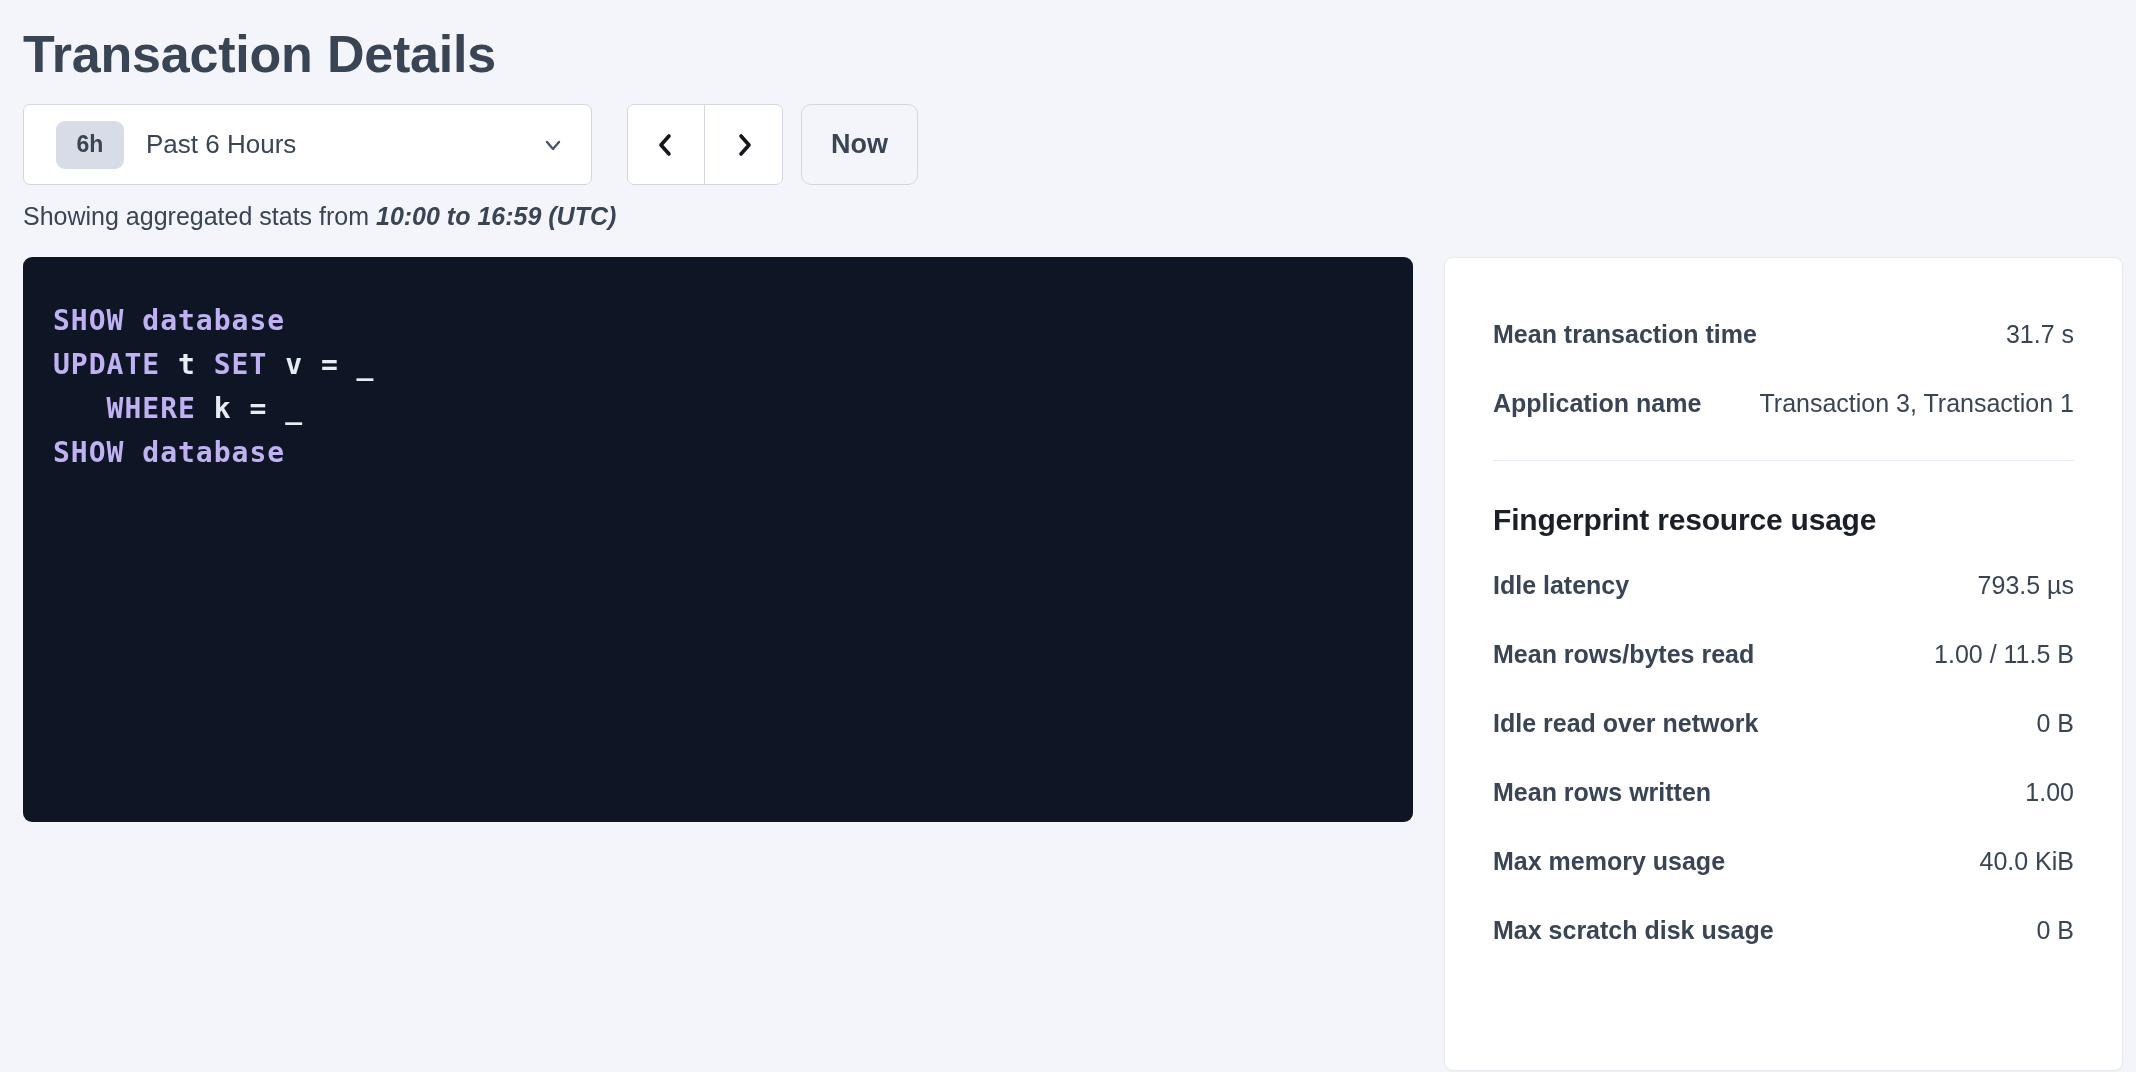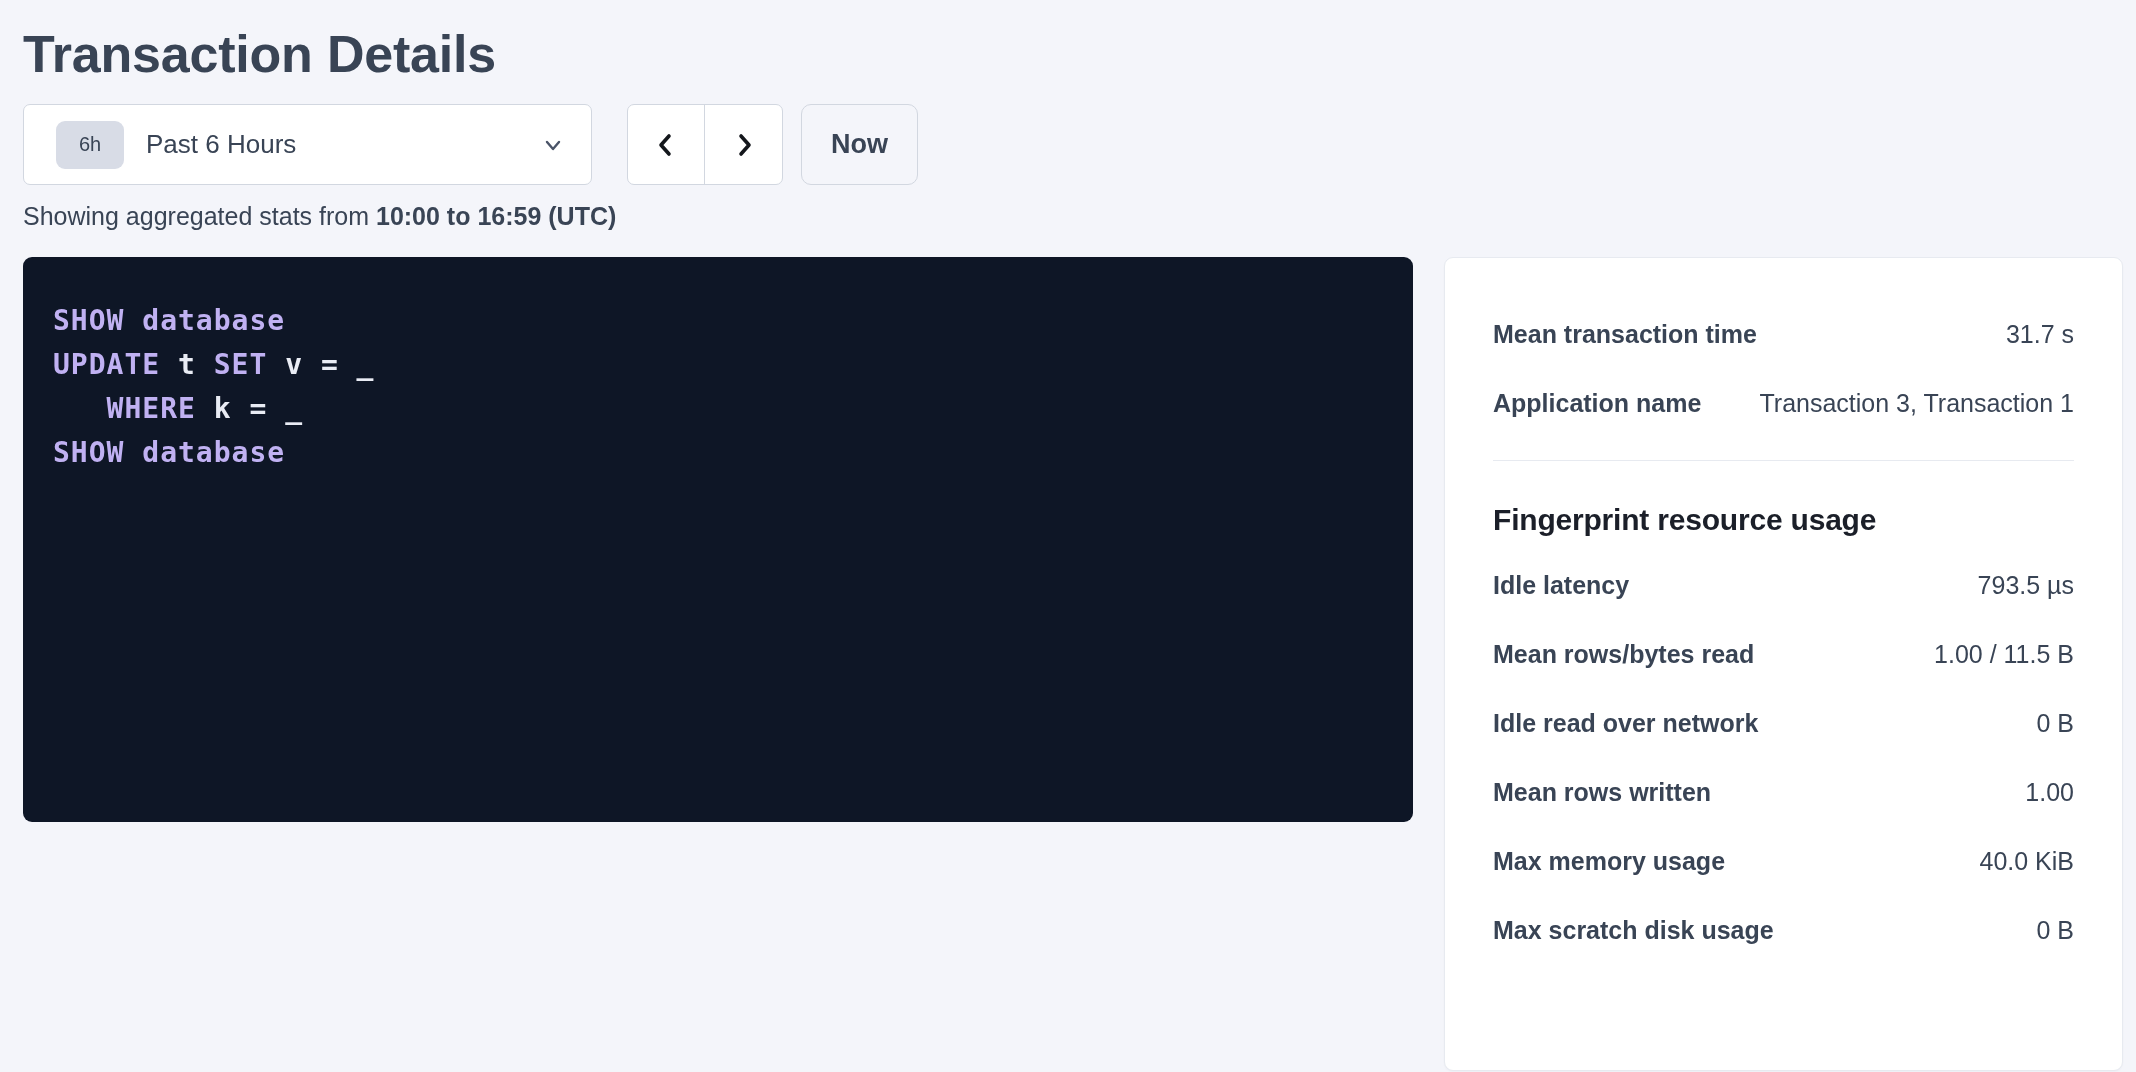--- a/index.html
+++ b/index.html
@@ -21,21 +21,21 @@
   .toolbar{display:flex;align-items:stretch;margin-top:20px;height:81px;}
   .dropdown{
     width:569px;height:81px;background:var(--card-bg);
     border:1px solid var(--control-border);border-radius:7px;
     display:flex;align-items:center;padding:0 26px 0 32px;cursor:pointer;
     font-family:inherit;color:var(--text-primary);
   }
   .badge{
     width:68px;height:48px;background:var(--badge-bg);border-radius:9px;
     display:flex;align-items:center;justify-content:center;
-    font-size:20px;font-weight:400;color:var(--text-primary);
+    font-size:23px;font-weight:700;color:var(--text-primary);
   }
   .range-label{margin-left:22px;font-size:26px;color:var(--text-primary);}
   .chev-down{margin-left:auto;}
 
   .navgroup{
     margin-left:35px;display:flex;background:var(--card-bg);
     border:1px solid var(--control-border);border-radius:7px;overflow:hidden;
   }
   .navgroup button{
     width:77px;height:79px;background:transparent;border:none;cursor:pointer;
@@ -43,21 +43,21 @@
   }
   .navgroup button:first-child{border-right:1px solid var(--control-border);}
 
   .now{
     margin-left:18px;width:117px;height:81px;background:transparent;
     border:1px solid var(--control-border);border-radius:10px;cursor:pointer;
     font-family:inherit;font-size:27px;font-weight:700;color:var(--text-primary);text-align:center;
   }
 
   .statsline{margin-top:17px;font-size:25px;color:var(--text-primary);}
-  .statsline strong{font-weight:700;}
+  .statsline strong{font-weight:700;font-style:italic;}
 
   
   .main{display:flex;margin-top:26px;align-items:flex-start;}
   .codebox{
     width:1390px;height:565px;background:var(--code-bg);border-radius:9px;
     padding:42px 30px;flex:none;
   }
   .sql{
     font-family:"DejaVu Sans Mono","Liberation Mono",monospace;
     font-size:28px;line-height:44px;font-weight:700;letter-spacing:1px;

